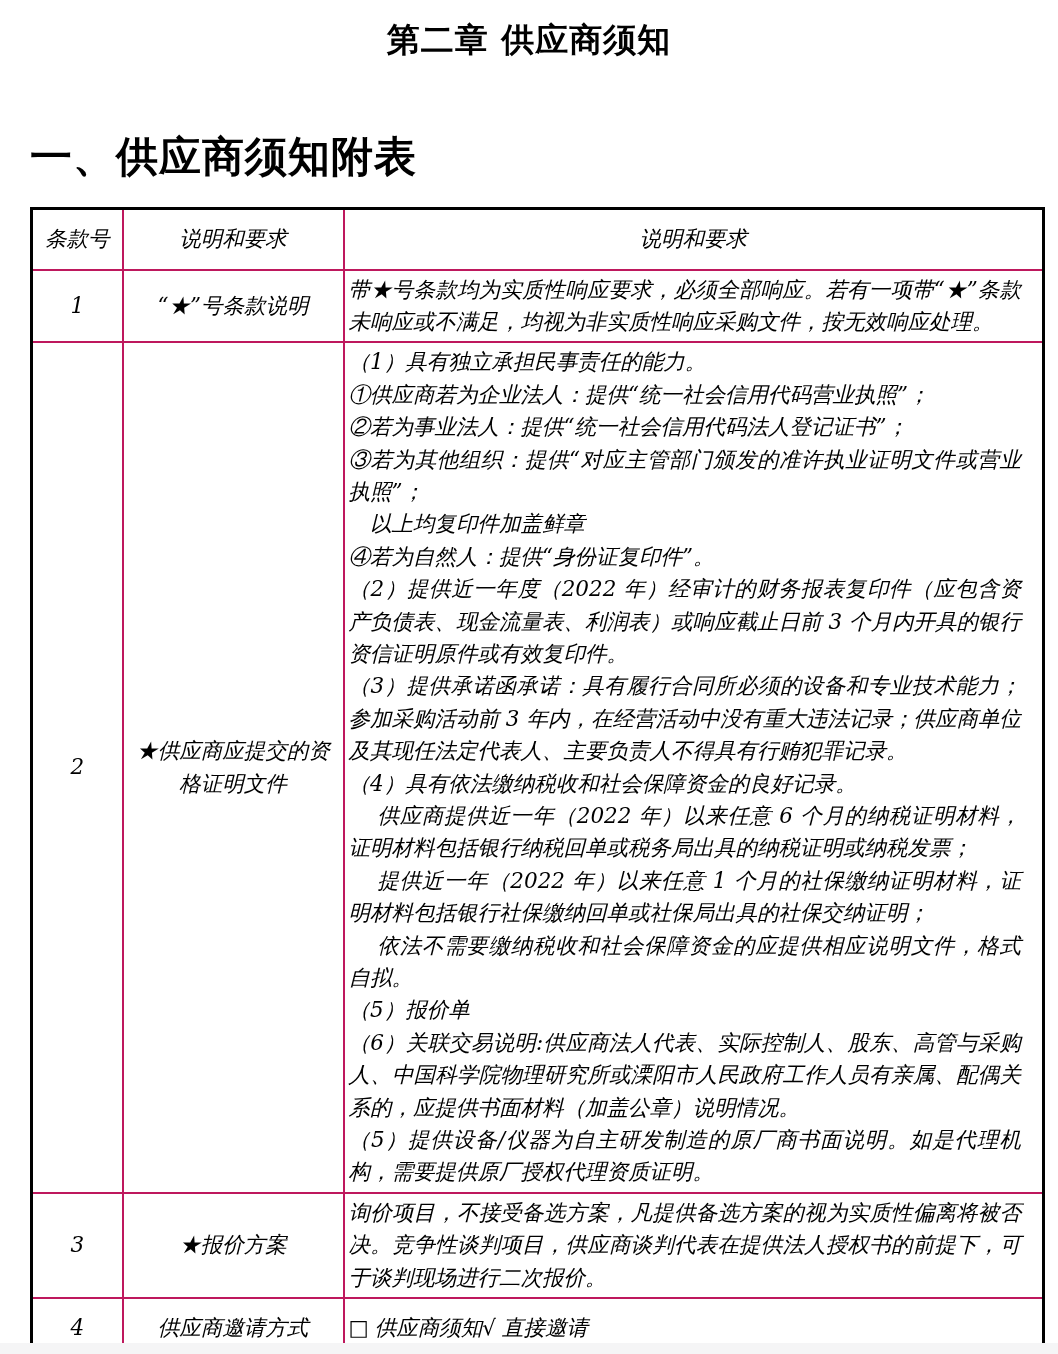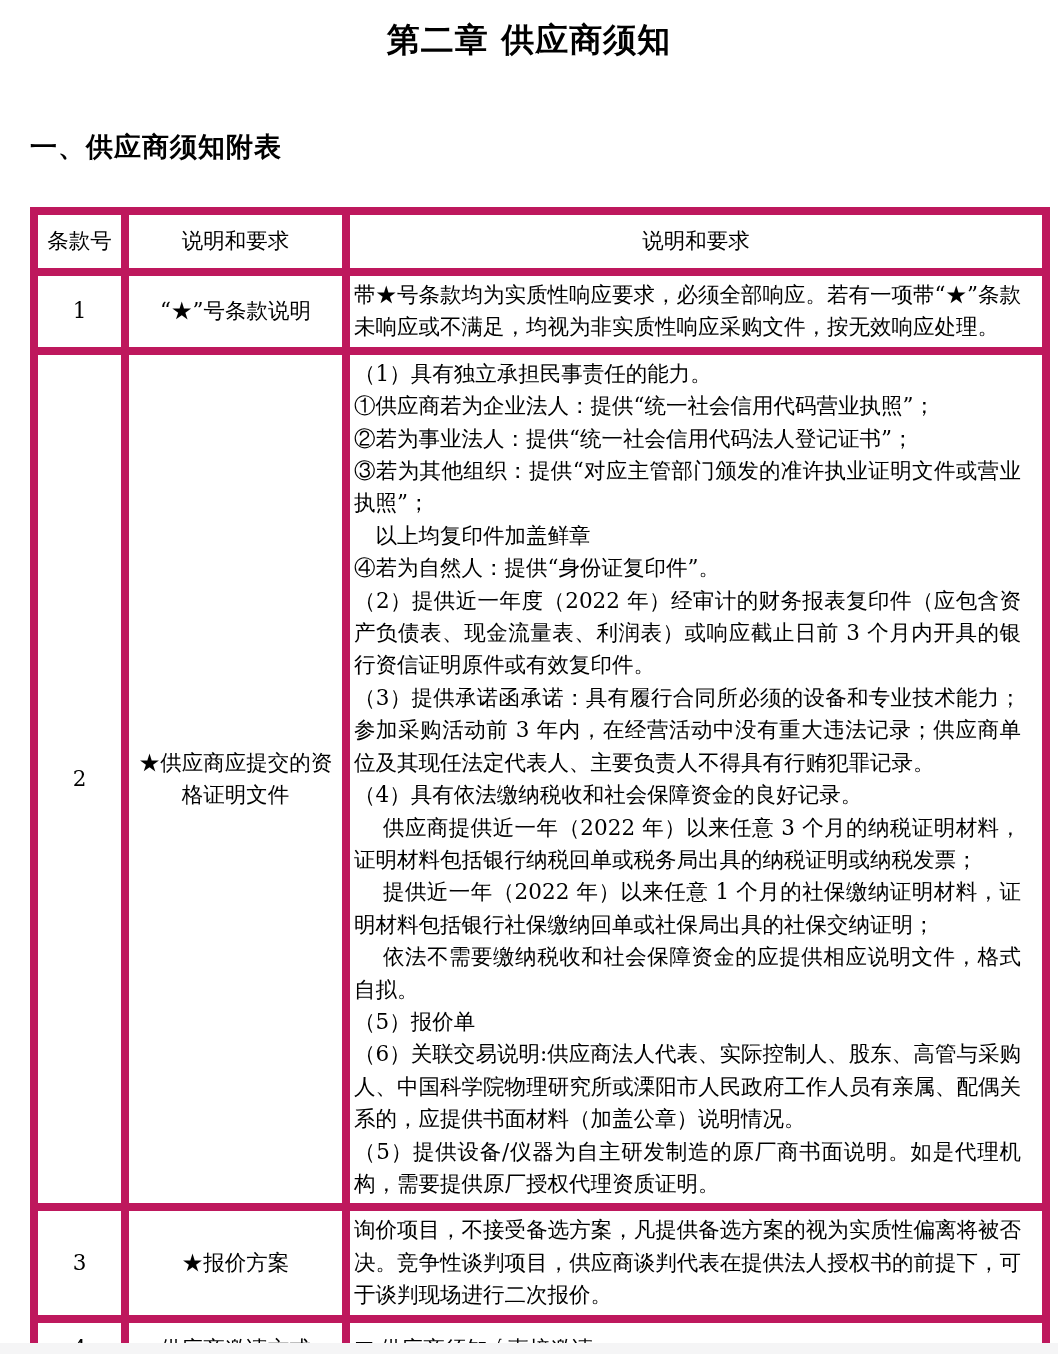--- a/index.html
+++ b/index.html
@@ -18,41 +18,42 @@
     text-align: center;
     font-family: "DejaVu Sans", "Liberation Sans", sans-serif;
     font-weight: bold;
     font-size: 33px;
     letter-spacing: 1px;
   }
   .section-heading {
     margin: 66px 0 11px 30px;
     font-family: "DejaVu Sans", "Liberation Sans", sans-serif;
     font-weight: bold;
-    font-size: 27px;
+    font-size: 42px;
     letter-spacing: 1px;
   }
   table.notice-table {
     position: absolute;
     left: 30px;
     top: 207px;
     width: 1012px;
     border-collapse: collapse;
     table-layout: fixed;
     font-size: 21.5px;
     line-height: 32.4px;
   }
   table.notice-table col.c1 { width: 91px; }
   table.notice-table col.c2 { width: 221px; }
   table.notice-table col.c3 { width: 700px; }
   table.notice-table { border: 3px solid #000; }
   table.notice-table th,
   table.notice-table td {
-    border: 8px solid #be185d;
+    border: 2px solid #be185d;
     vertical-align: middle;
+    font-style: italic;
   }
   th {
     font-weight: normal;
     text-align: center;
     height: 61px;
   }
   td.cell-no, td.cell-name {
     text-align: center;
     padding: 0 8px;
   }
@@ -115,21 +116,21 @@
         <td class="cell-desc">
           <p>（1）具有独立承担民事责任的能力。</p>
           <p>①供应商若为企业法人：提供“统一社会信用代码营业执照”；</p>
           <p>②若为事业法人：提供“统一社会信用代码法人登记证书”；</p>
           <p>③若为其他组织：提供“对应主管部门颁发的准许执业证明文件或营业执照”；</p>
           <p class="indent-1">以上均复印件加盖鲜章</p>
           <p>④若为自然人：提供“身份证复印件”。</p>
           <p>（2）提供近一年度（2022 年）经审计的财务报表复印件（应包含资产负债表、现金流量表、利润表）或响应截止日前 3 个月内开具的银行资信证明原件或有效复印件。</p>
           <p>（3）提供承诺函承诺：具有履行合同所必须的设备和专业技术能力；参加采购活动前 3 年内，在经营活动中没有重大违法记录；供应商单位及其现任法定代表人、主要负责人不得具有行贿犯罪记录。</p>
           <p>（4）具有依法缴纳税收和社会保障资金的良好记录。</p>
-          <p class="indent-2">供应商提供近一年（2022 年）以来任意 3 个月的纳税证明材料，证明材料包括银行纳税回单或税务局出具的纳税证明或纳税发票；</p>
+          <p class="indent-2">供应商提供近一年（2022 年）以来任意 6 个月的纳税证明材料，证明材料包括银行纳税回单或税务局出具的纳税证明或纳税发票；</p>
           <p class="indent-2">提供近一年（2022 年）以来任意 1 个月的社保缴纳证明材料，证明材料包括银行社保缴纳回单或社保局出具的社保交纳证明；</p>
           <p class="indent-2">依法不需要缴纳税收和社会保障资金的应提供相应说明文件，格式自拟。</p>
           <p>（5）报价单</p>
           <p>（6）关联交易说明:供应商法人代表、实际控制人、股东、高管与采购人、中国科学院物理研究所或溧阳市人民政府工作人员有亲属、配偶关系的，应提供书面材料（加盖公章）说明情况。</p>
           <p>（5）提供设备/仪器为自主研发制造的原厂商书面说明。如是代理机构，需要提供原厂授权代理资质证明。</p>
         </td>
       </tr>
 
       <tr class="row-3">
         <td class="cell-no">3</td>

